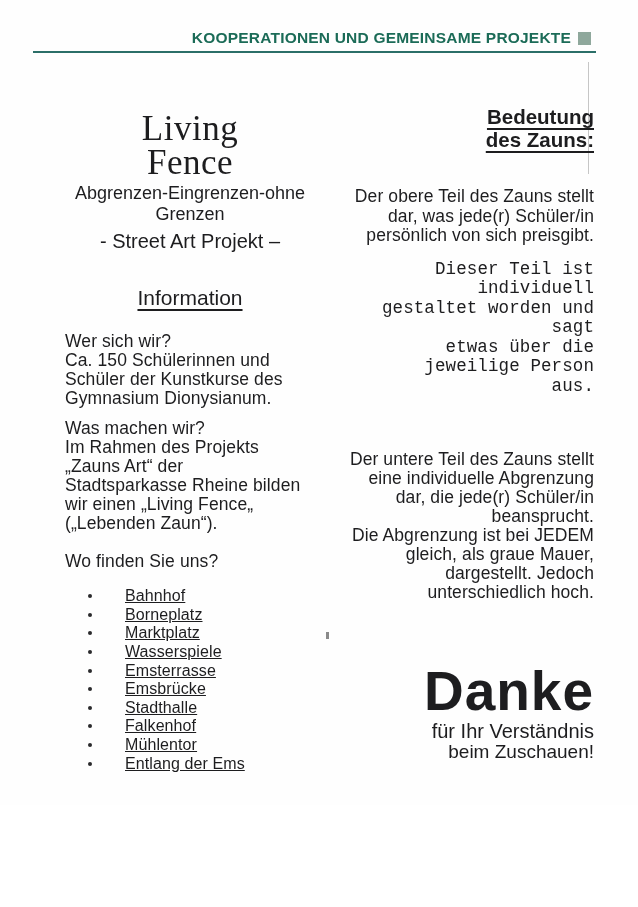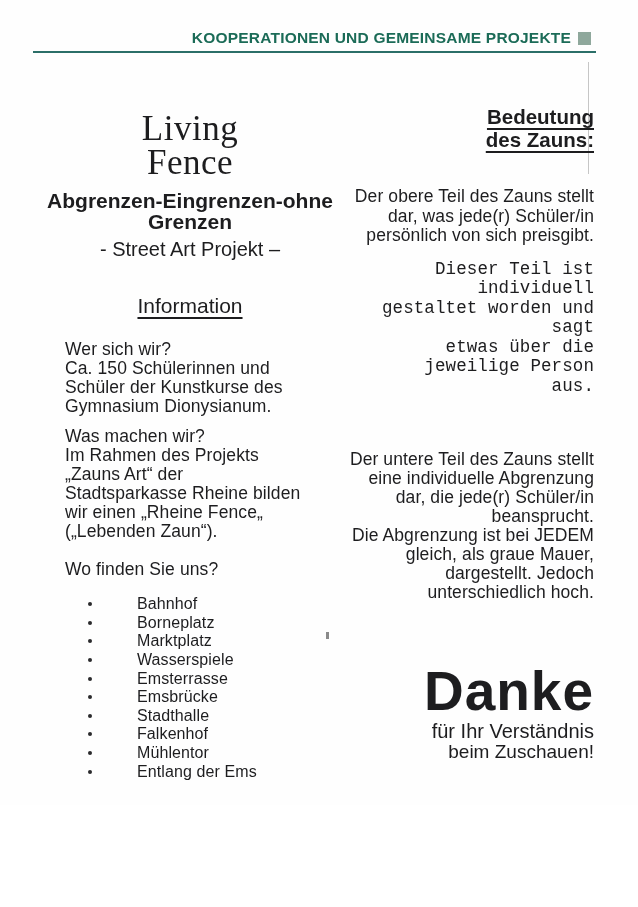--- a/index.html
+++ b/index.html
@@ -53,21 +53,21 @@
 
   
   .col-left {
     position: absolute;
     left: 40px;
     top: 100px;
     width: 300px;
     text-align: center;
   }
   .lf-title { font-size: 35px; line-height: 34px; font-weight: 400; letter-spacing: 0.5px; margin-top: 12px; font-family: Liberation Serif, serif; }
-  .lf-subtitle { font-size: 21px; line-height: 20.5px; margin-top: 11px; font-weight: bold; }
+  .lf-subtitle { font-size: 18px; line-height: 20.5px; margin-top: 3px; }
   .lf-project { font-size: 20px; line-height: 21px; margin-top: 7px; }
   .info-heading {
     font-size: 21px;
     margin-top: 34px;
     text-decoration: underline;
     text-underline-offset: 4px;
     text-decoration-thickness: 1.5px;
   }
   .body-par {
     text-align: left;
@@ -81,21 +81,21 @@
   .par-where { margin-top: 18px; line-height: 20px; }
   .loc-list  { margin-top: 16px; text-align: left; }
   .loc-row { display: flex; align-items: center; height: 18.6px; }
   .bullet {
     width: 4px; height: 4px;
     background: #2a2a2c;
     border-radius: 50%;
     margin-left: 48px;
     flex: 0 0 auto;
   }
-  .loc-label { font-size: 16px; margin-left: 45px; letter-spacing: 0.1px; }
+  .loc-label { font-size: 16px; margin-left: 33px; letter-spacing: 0.1px; text-decoration: underline; }
 
   
   .col-right {
     position: absolute;
     left: 340px;
     top: 100px;
     width: 254px;
     text-align: right;
   }
   .rc-heading {
@@ -190,21 +190,21 @@
         <div>Ca. 150 Schülerinnen und</div>
         <div>Schüler der Kunstkurse des</div>
         <div>Gymnasium Dionysianum.</div>
       </div>
     <div class="body-par par-what">
 
     <div>Was machen wir?</div>
         <div>Im Rahmen des Projekts</div>
         <div>„Zauns Art“ der</div>
         <div>Stadtsparkasse Rheine bilden</div>
-        <div>wir einen „Rheine Fence„</div>
+        <div>wir einen „Living Fence„</div>
         <div>(„Lebenden Zaun“).</div>
       </div>
     <div class="body-par par-where">Wo finden Sie uns?</div>
     <div class="loc-list">
 
         <div class="loc-row">
           <span class="bullet"></span>
           <span class="loc-label">Bahnhof</span>
         </div>
 

